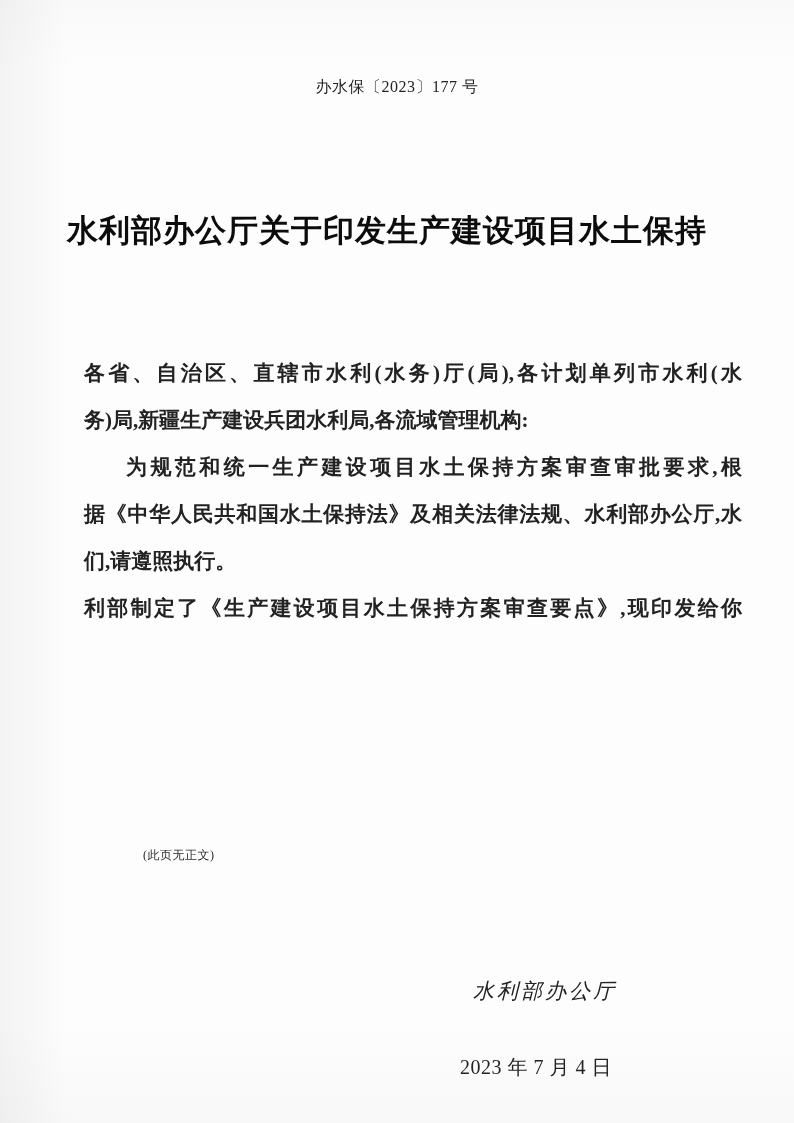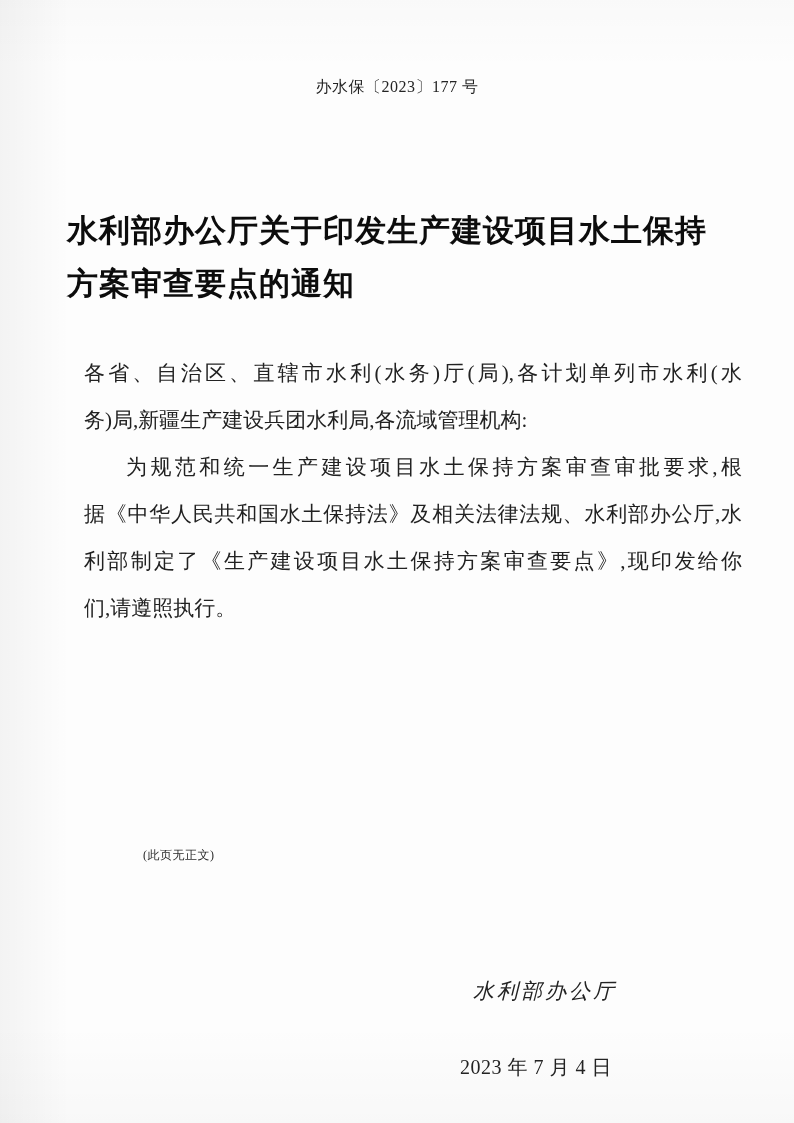--- a/index.html
+++ b/index.html
@@ -55,20 +55,21 @@
     width: 658px;
     font-size: 21px;
     color: #222222;
   }
   .line {
     display: block;
     height: 47px;
     line-height: 47px;
     text-align: justify;
     white-space: nowrap;
+    font-weight: bold;
   }
   .line.fill {
     white-space: normal;
     text-align-last: justify;
   }
   .line.indent {
     text-indent: 2em;
   }
 
   
@@ -103,30 +104,29 @@
 </style>
 </head>
 <body>
 
 <div class="page">
 
   <div class="doc-number">办水保〔2023〕177 号</div>
 
   <div class="title-block">
     <div>水利部办公厅关于印发生产建设项目水土保持</div>
-    <div>方案审查要点的通知</div>
   </div>
 
   <div class="body-block">
     <span class="line fill">各省、自治区、直辖市水利(水务)厅(局),各计划单列市水利(水</span>
     <span class="line">务)局,新疆生产建设兵团水利局,各流域管理机构:</span>
     <span class="line fill indent">为规范和统一生产建设项目水土保持方案审查审批要求,根</span>
     <span class="line fill">据《中华人民共和国水土保持法》及相关法律法规、水利部办公厅,水</span>
+    <span class="line">们,请遵照执行。</span>
     <span class="line fill">利部制定了《生产建设项目水土保持方案审查要点》,现印发给你</span>
-    <span class="line">们,请遵照执行。</span>
   </div>
 
   <div class="no-text-note">(此页无正文)</div>
 
   <div class="signature-issuer">水利部办公厅</div>
 
   <div class="signature-date">2023 年 7 月 4 日</div>
 
 </div>
 

